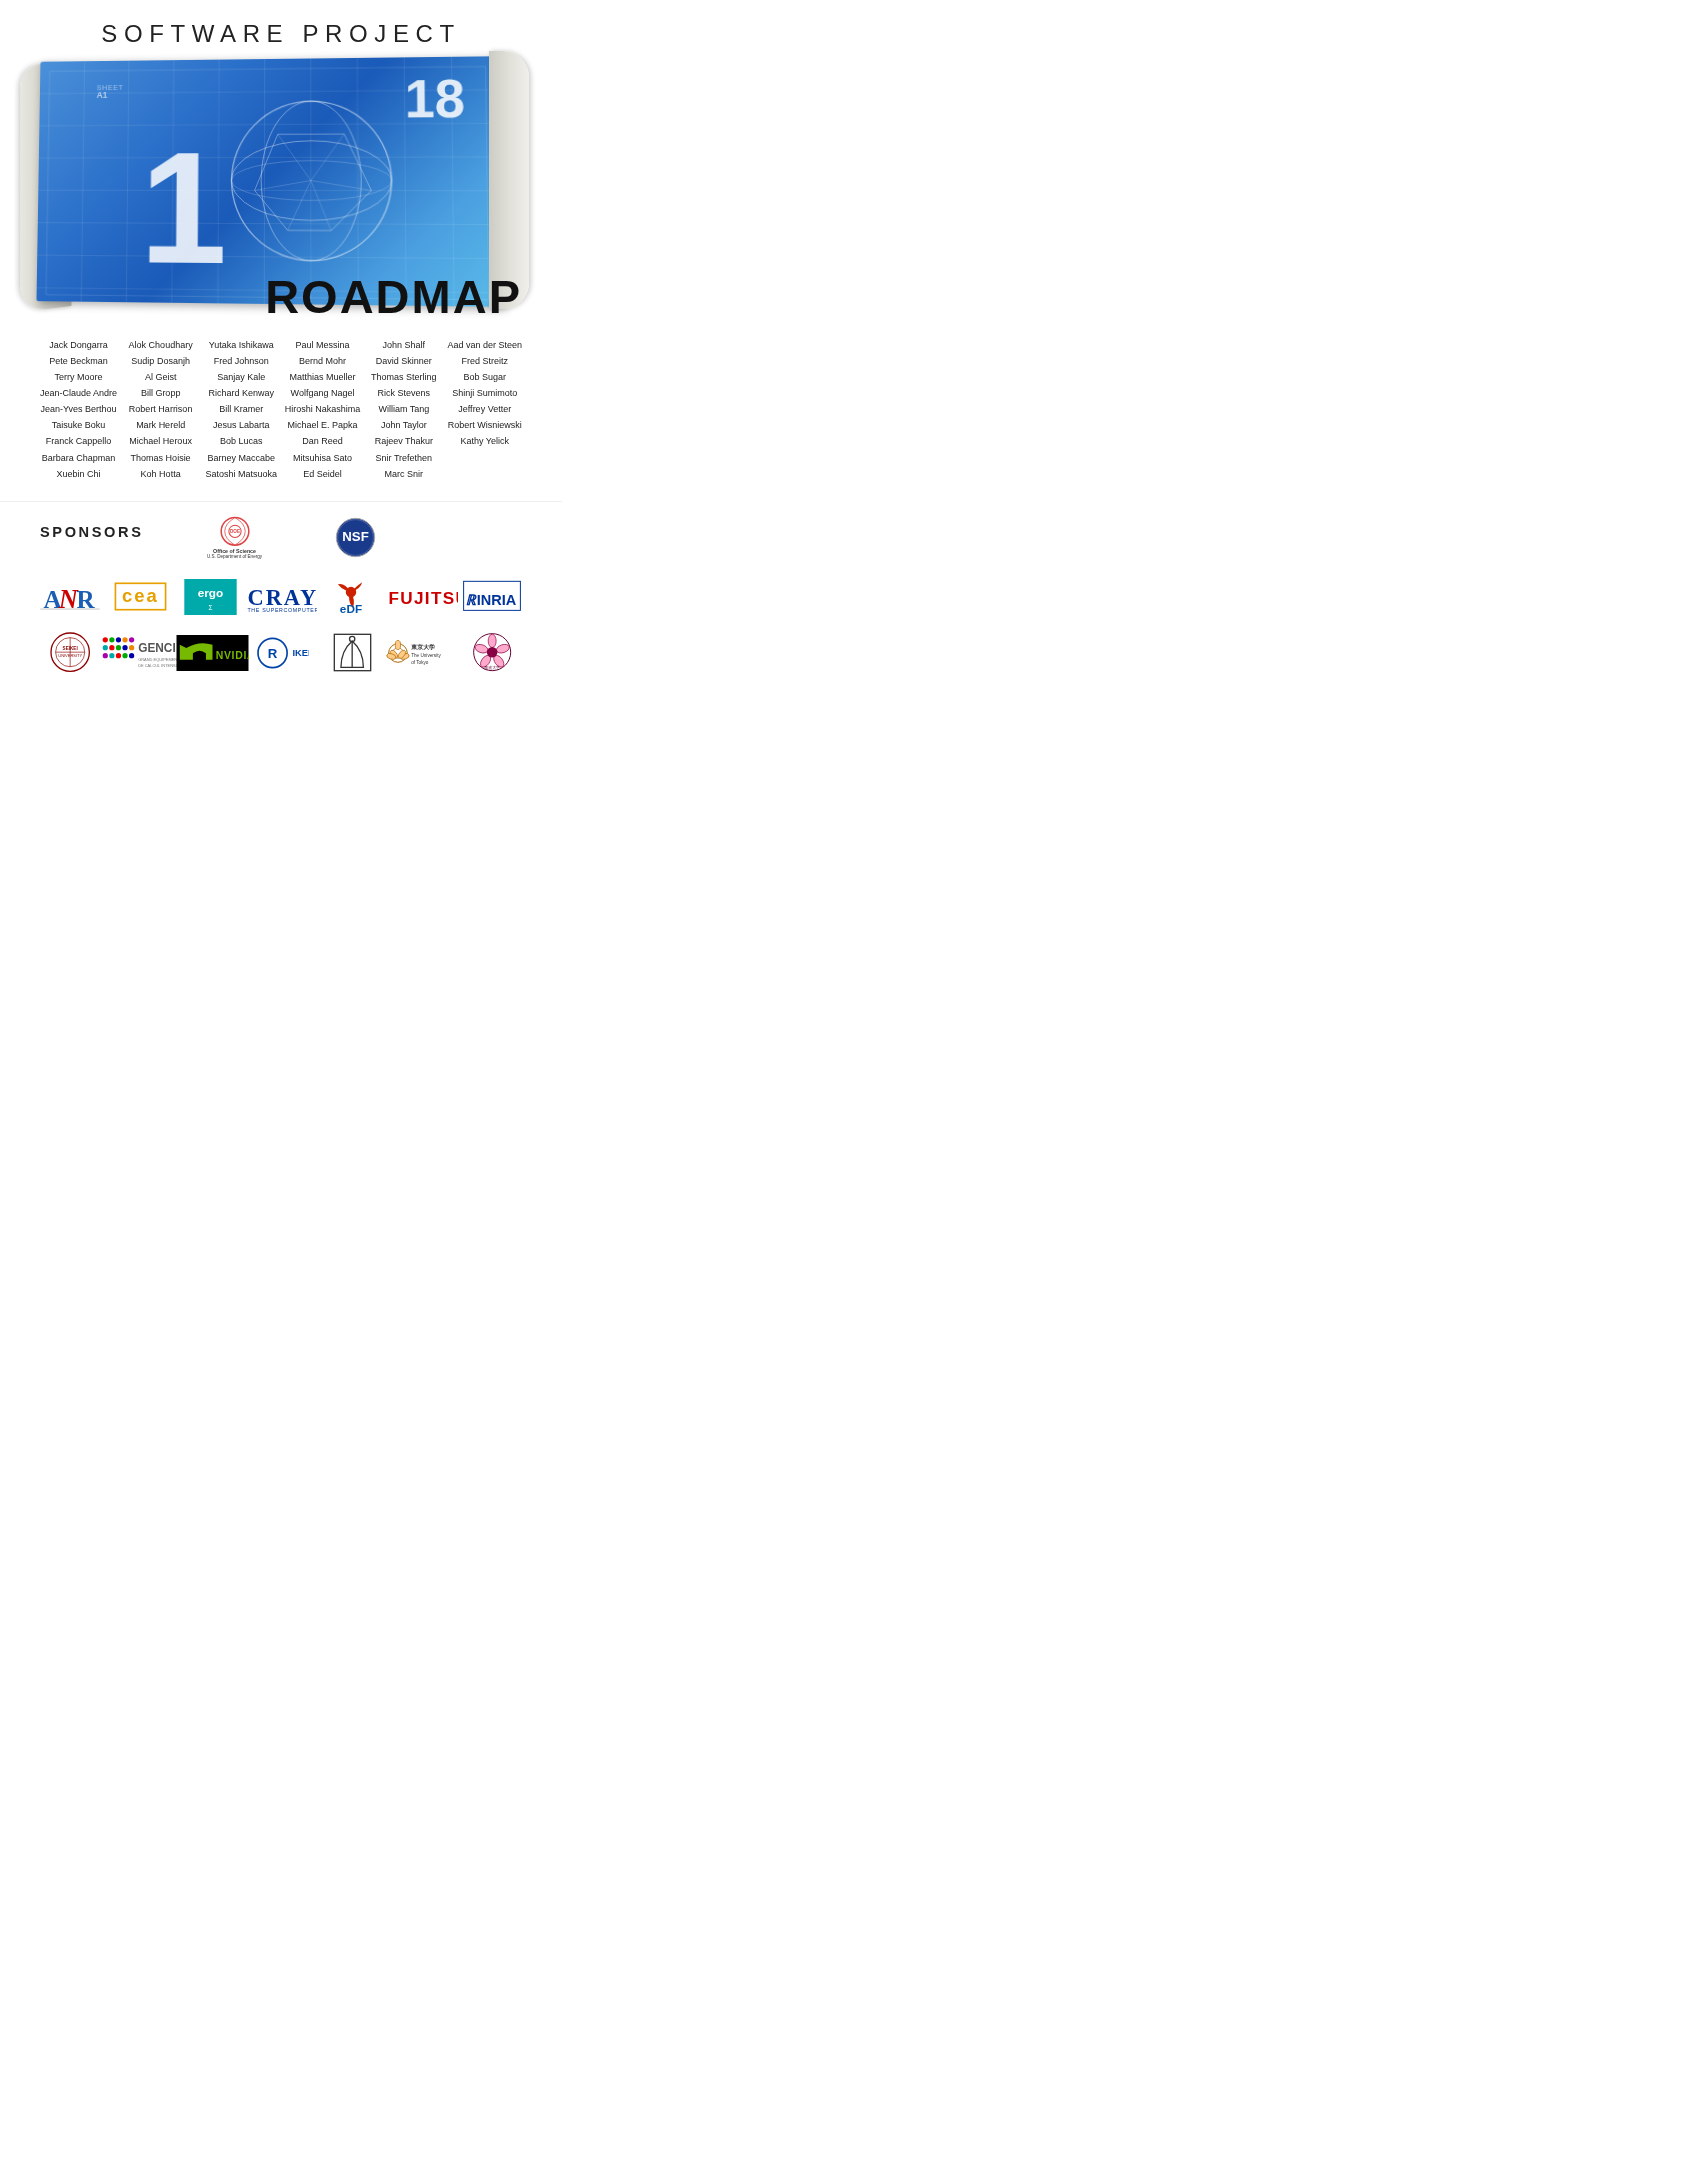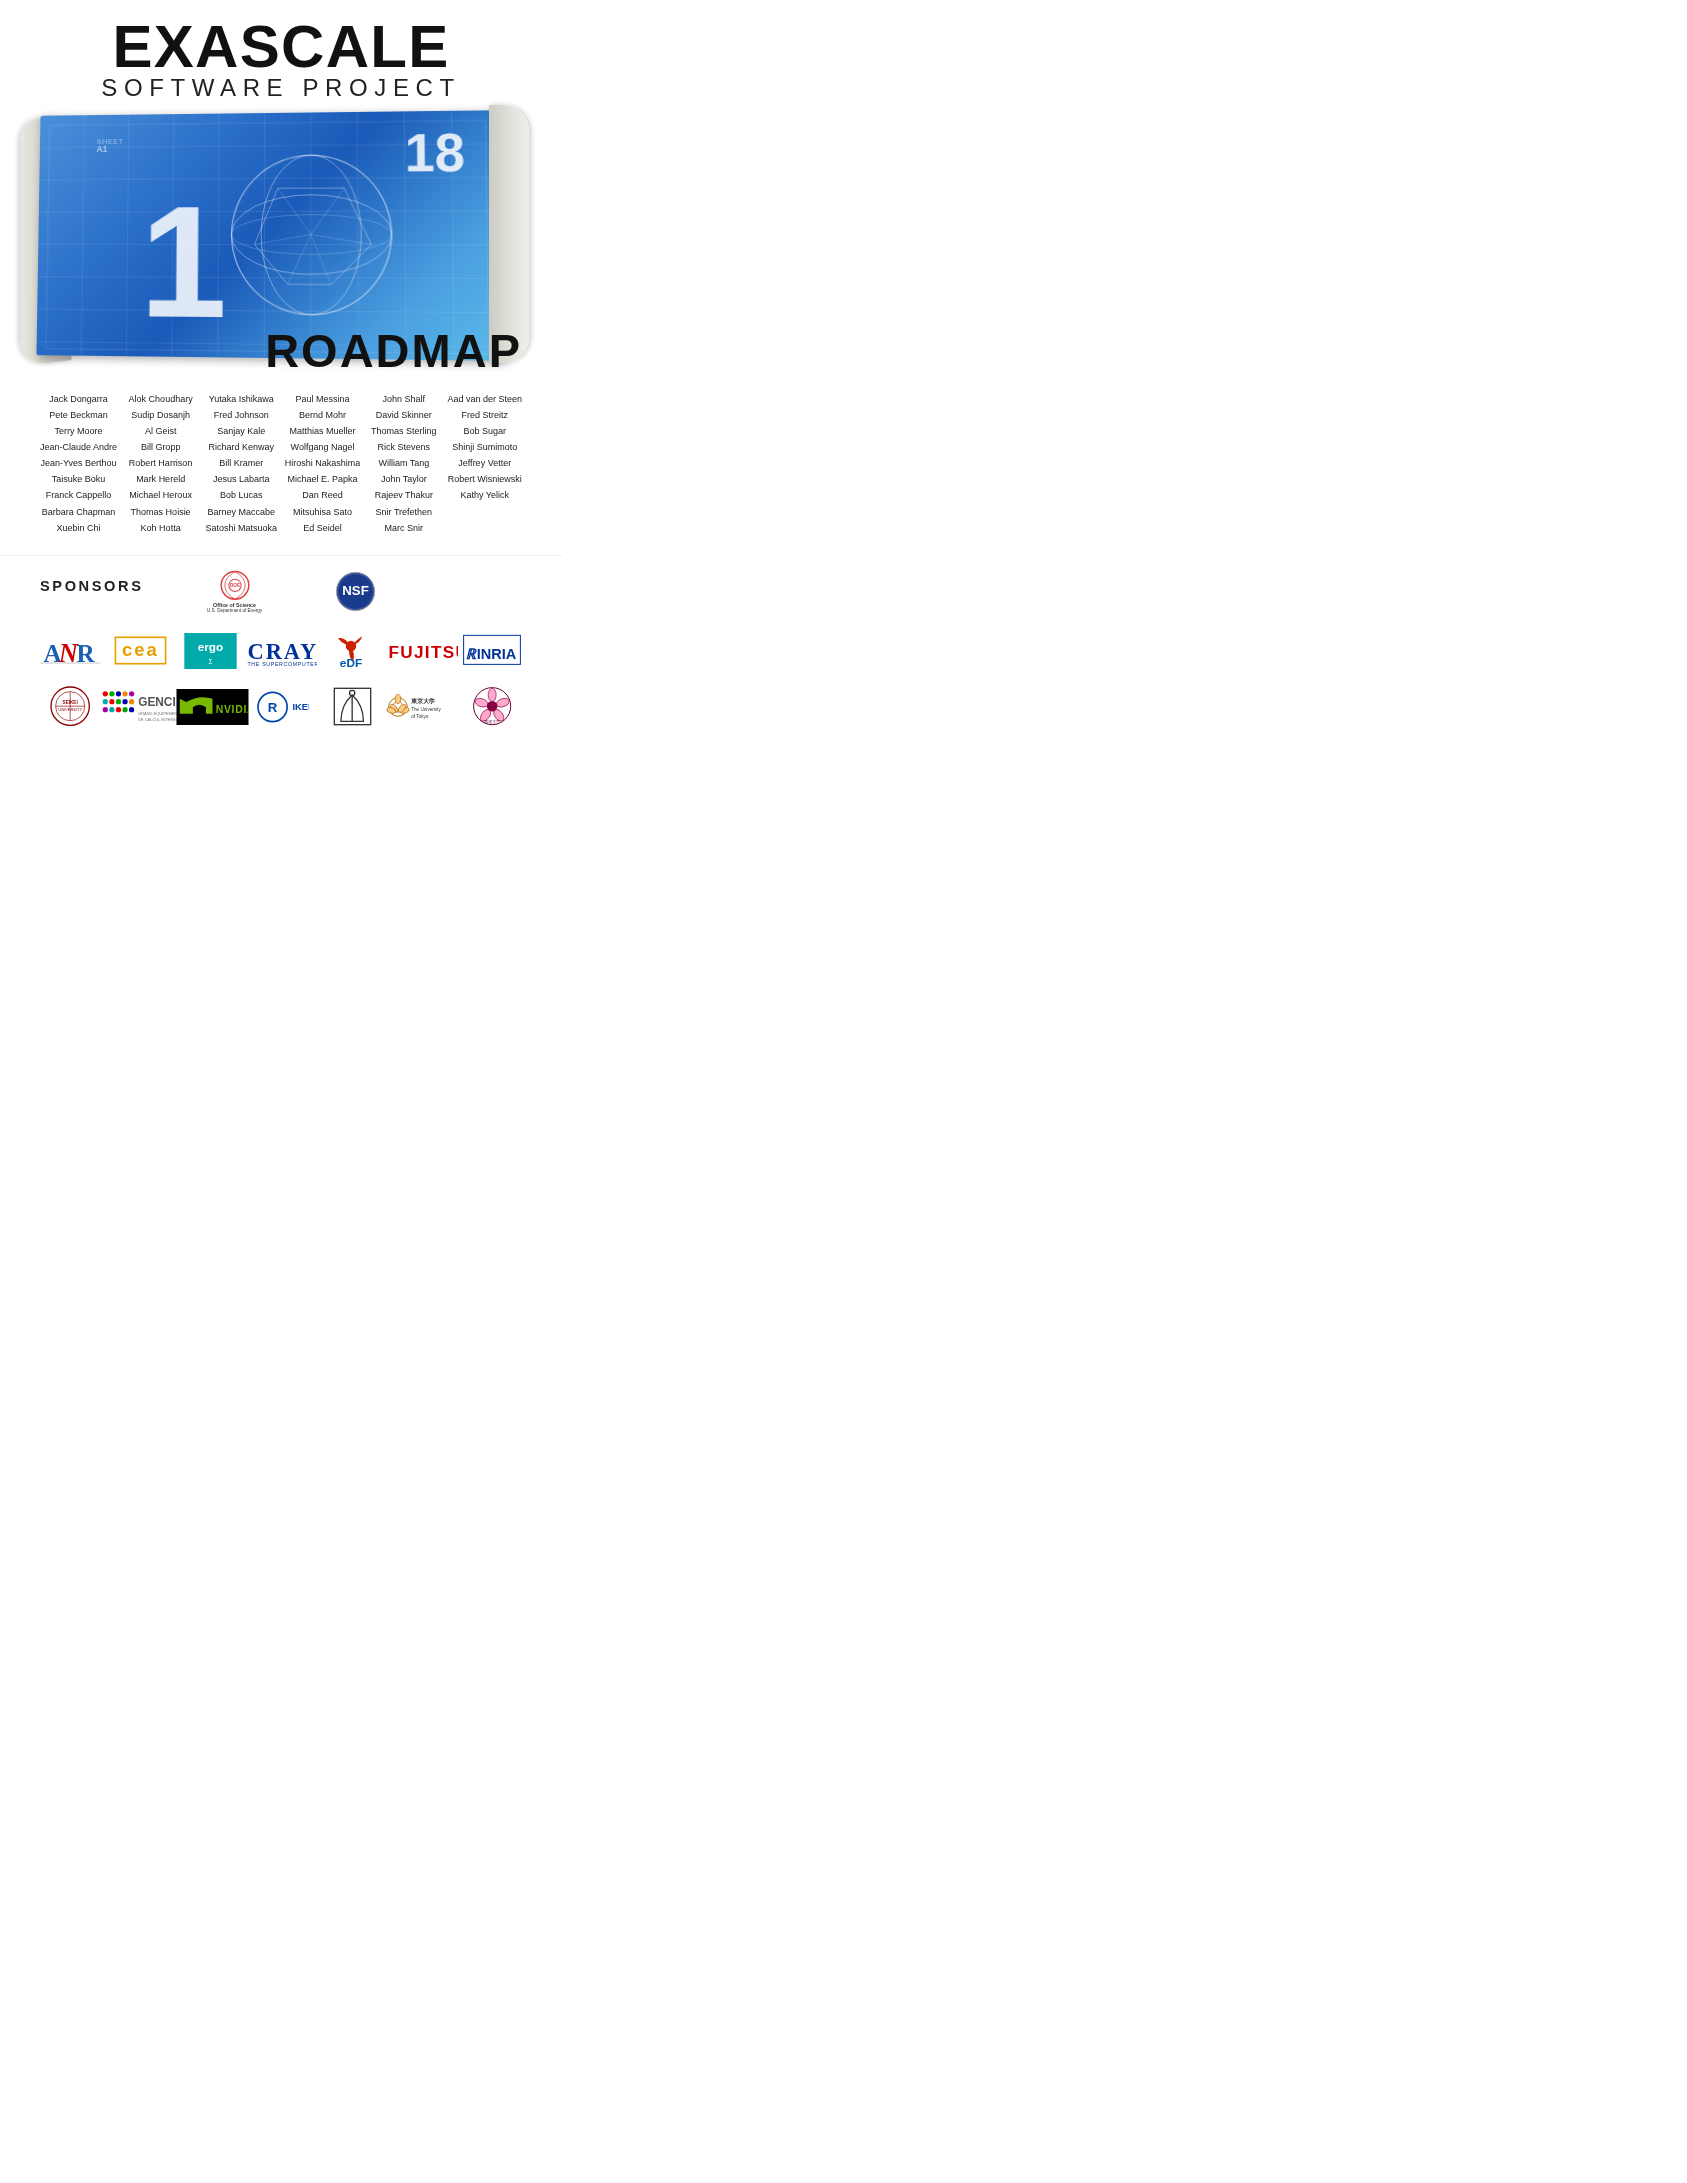--- a/index.html
+++ b/index.html
@@ -164,21 +164,20 @@
     svg.grid-svg {
       position: absolute;
       top: 0; left: 0;
       width: 100%; height: 100%;
     }
   </style>
 </head>
 <body>
 
 <div class="header-section">
-  <div class="title-exascale">EXASCALE</div>
   <div class="title-software-project">SOFTWARE PROJECT</div>
 </div>
 
 <div class="blueprint-container">
 
   <div class="blueprint-left-curl"></div>
 
   <div class="blueprint-main">
 
     <svg class="grid-svg" viewBox="0 0 700 370" width="463" height="245">

